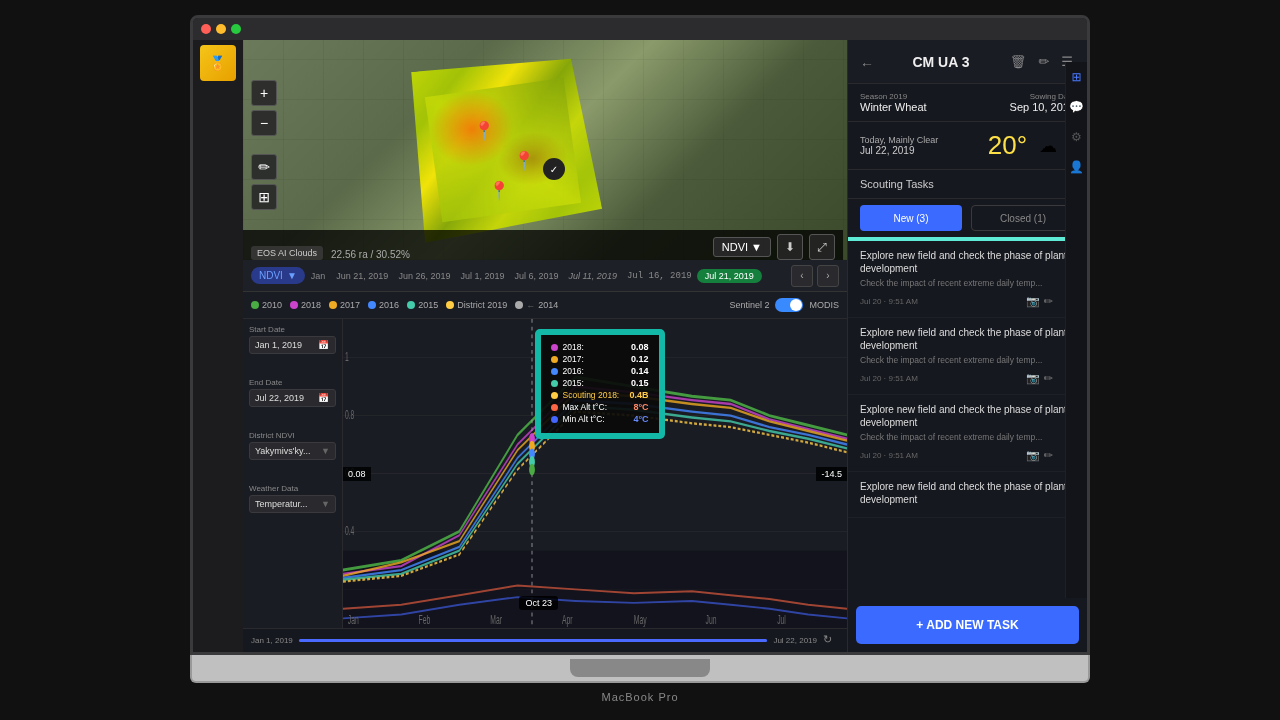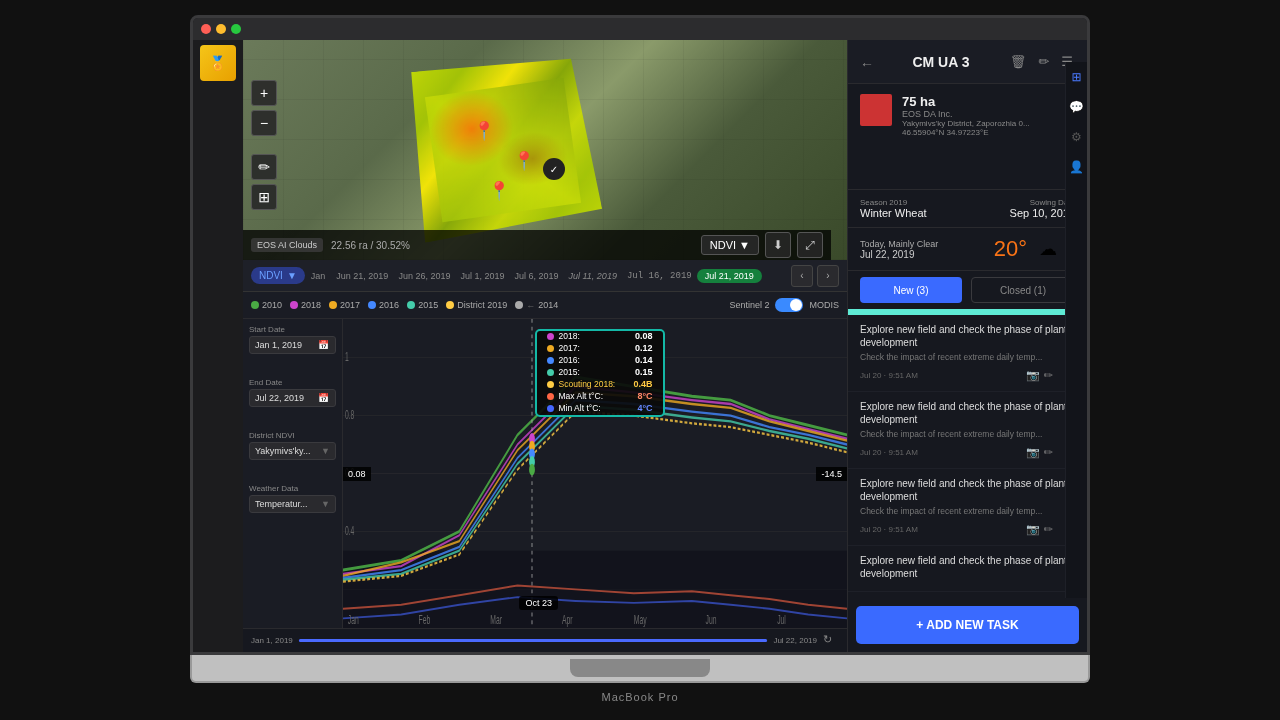--- a/index.html
+++ b/index.html
@@ -160,25 +160,25 @@
       align-items: center;
       justify-content: center;
       font-size: 14px;
       cursor: pointer;
     }
 
     .map-bottom-bar {
       position: absolute;
       bottom: 0;
       left: 0;
-      right: 16px;
+      right: 4px;
       height: 30px;
       background: rgba(0,0,0,0.75);
       display: flex;
-      align-items: center;
+      align-items: flex-end;
       padding: 0 8px;
       gap: 8px;
     }
 
     .eos-clouds-tag {
       background: rgba(60,60,60,0.8);
       color: #ccc;
       font-size: 9px;
       padding: 2px 6px;
       border-radius: 3px;
@@ -415,23 +415,23 @@
     }
 
     .right-label.negative {
       color: #4488ff;
     }
 
     
     .chart-tooltip {
       position: absolute;
       background: rgba(10,10,10,0.92);
-      border: 2px solid #14b8a6;
+      border: 6px solid #14b8a6;
       border-radius: 5px;
-      padding: 0 10px;
+      padding: 7px 10px;
       font-size: 9px;
       color: #fff;
       top: 10px;
       left: 38%;
       min-width: 130px;
       z-index: 10;
     }
 
     .tooltip-row {
       display: flex;
@@ -620,23 +620,23 @@
       font-size: 9px;
       color: #aaa;
     }
 
     .weather-date {
       font-size: 10px;
       color: #ccc;
     }
 
     .weather-temp {
-      font-size: 22px;
+      font-size: 26px;
       font-weight: 300;
-      color: #f97316;
+      color: #fde047;
     }
 
     .weather-icon {
       font-size: 18px;
       margin-left: 4px;
     }
 
     .expand-btn {
       color: #666;
       font-size: 10px;
@@ -648,21 +648,21 @@
       padding: 8px 12px;
       color: #ccc;
       font-size: 11px;
       border-bottom: 1px solid #2a2a2e;
     }
 
     .scouting-tabs {
       display: flex;
       padding: 6px 12px;
       gap: 9px;
-      border-bottom: 6px solid #5eead4;
+      border-bottom: 4px solid #5eead4;
       justify-content: flex-end;
     }
 
     .scout-tab {
       flex: 1;
       height: 26px;
       border-radius: 4px;
       font-size: 10px;
       display: flex;
       align-items: center;
@@ -1052,39 +1052,20 @@
         <div class="right-sidebar">
 
           <div class="sidebar-header">
             <span class="back-btn">←</span>
             <span class="sidebar-title">CM UA 3</span>
             <span class="header-icon-btn">🗑</span>
             <span class="header-icon-btn">✏</span>
             <span class="header-icon-btn">☰</span>
           </div>
 
-          <div style="display:flex;">
-            <div class="field-info" style="flex:1;">
-              <div class="field-row">
-                <div class="field-thumb"></div>
-                <div class="field-details">
-                  <div class="field-ha">75 ha</div>
-                  <div class="field-org">EOS DA Inc.</div>
-                  <div class="field-loc">Yakymivs'ky District, Zaporozhia 0...</div>
-                  <div class="field-loc">46.55904°N 34.97223°E</div>
-                </div>
-              </div>
-            </div>
-            <div style="width:22px;display:flex;flex-direction:column;align-items:center;padding:8px 0;gap:10px;border-left:1px solid #2a2a2e;">
-              <span style="color:#4a7aff;font-size:13px;cursor:pointer;">⬡</span>
-              <span style="color:#555;font-size:13px;cursor:pointer;">☁</span>
-              <span style="color:#555;font-size:13px;cursor:pointer;">📍</span>
-              <span style="color:#555;font-size:13px;cursor:pointer;">🔔</span>
-            </div>
-          </div>
 
           <div class="season-bar">
             <div class="season-block">
               <span class="season-label">Season 2019</span>
               <span class="season-value">Winter Wheat</span>
             </div>
             <div class="season-block" style="align-items:flex-end;">
               <span class="season-label">Sowing Date</span>
               <span class="season-value">Sep 10, 2018</span>
             </div>
@@ -1093,20 +1074,21 @@
           <div class="weather-bar">
             <div class="weather-info">
               <div class="weather-condition">Today, Mainly Clear</div>
               <div class="weather-date">Jul 22, 2019</div>
             </div>
             <span class="weather-temp">20°</span>
             <span class="weather-icon">☁</span>
             <span class="expand-btn">▼</span>
           </div>
 
+          <div class="scouting-header">Scouting Tasks</div>
 
           <div class="scouting-tabs">
             <div class="scout-tab active">New (3)</div>
             <div class="scout-tab inactive">Closed (1)</div>
           </div>
 
           <div class="tasks-list">
 
             <div class="task-item">
               <div class="task-title">Explore new field and check the phase of plant development</div>

